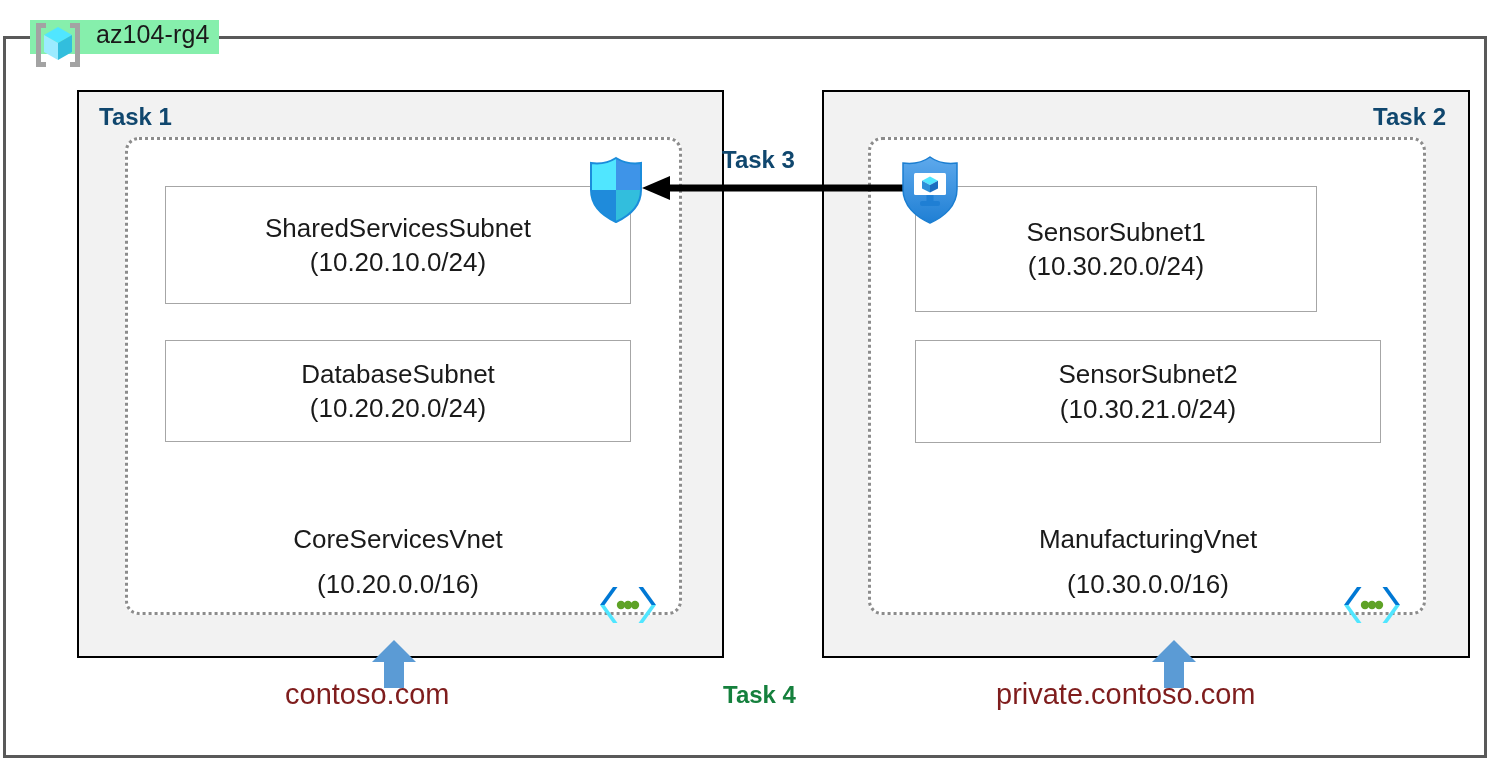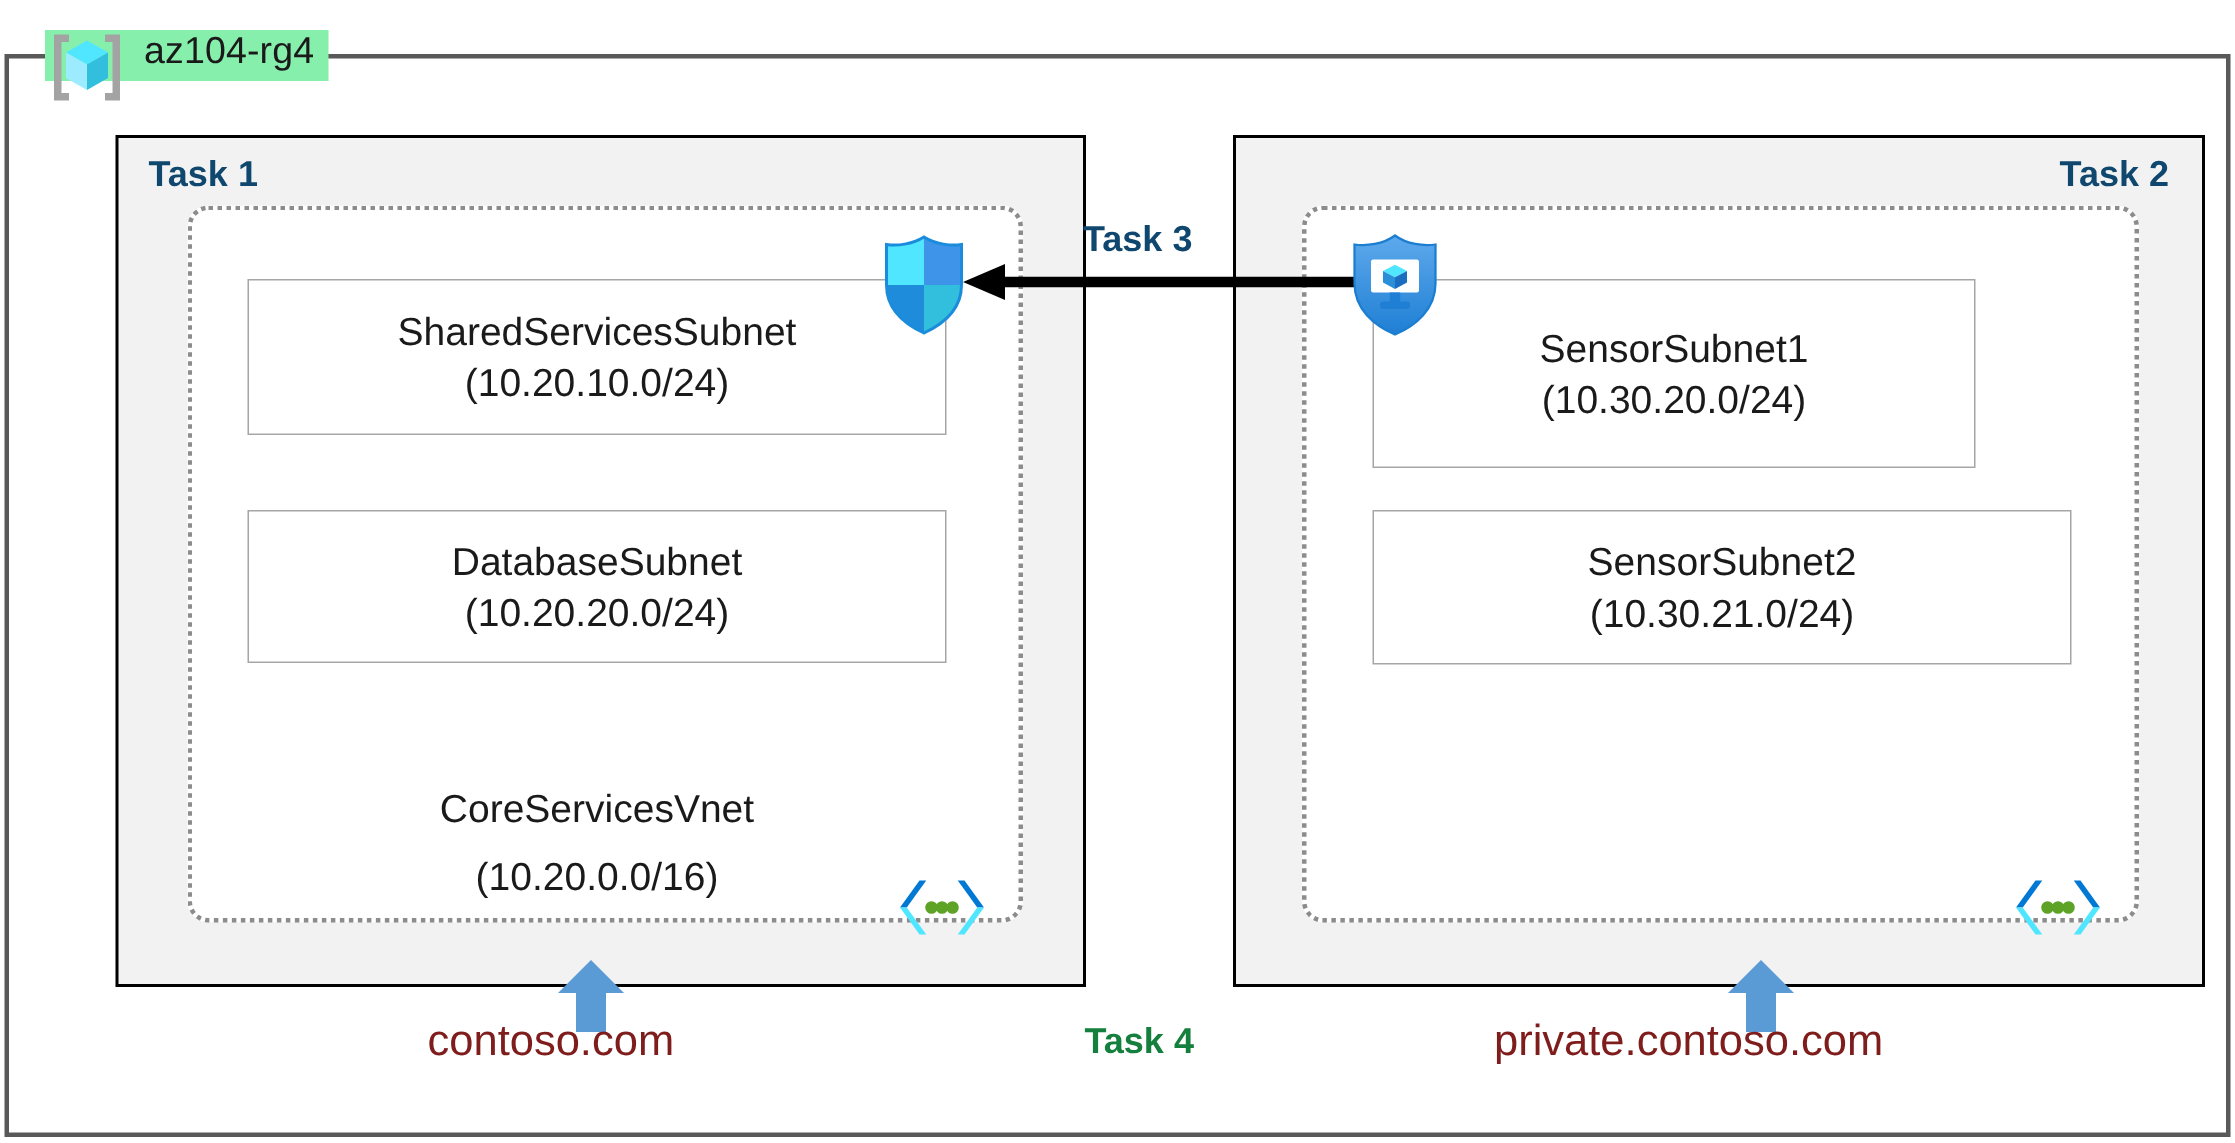--- a/index.html
+++ b/index.html
@@ -100,21 +100,21 @@
     align-items: center;
     justify-content: center;
   }
   .subnet-name, .subnet-cidr {
     font-size: 26px;
     color: #1a1a1a;
     line-height: 1.32;
     white-space: nowrap;
   }
 
-  #subnet-sharedservices { left: 165px; top: 186px;  width: 466px; height: 104px; }
+  #subnet-sharedservices { left: 165px; top: 186px;  width: 466px; height: 118px; }
   #subnet-database       { left: 165px; top: 340px;  width: 466px; height: 102px; }
   #subnet-sensor1        { left: 915px; top: 186px;  width: 402px; height: 126px; }
   #subnet-sensor2        { left: 915px; top: 340px;  width: 466px; height: 103px; }
 
   
   .vnet-caption {
     position: absolute;
     text-align: center;
     width: 466px;
   }
@@ -301,20 +301,24 @@
   <div class="subnet-box" id="subnet-sensor1">
     <span class="subnet-name">SensorSubnet1</span>
     <span class="subnet-cidr">(10.30.20.0/24)</span>
   </div>
 
   <div class="subnet-box" id="subnet-sensor2">
     <span class="subnet-name">SensorSubnet2</span>
     <span class="subnet-cidr">(10.30.21.0/24)</span>
   </div>
 
+  <div class="vnet-caption" id="vnet2-caption">
+    <div class="vnet-name">ManufacturingVnet</div>
+    <div class="vnet-cidr">(10.30.0.0/16)</div>
+  </div>
 
   <span class="vnet-glyph" id="vnet2-glyph">
     <svg width="62" height="44" viewBox="0 0 62 44">
       <g>
         <path d="M16 4 L3 22 L7.5 22 L20.5 4 Z" fill="#0078d4"></path>
         <path d="M3 22 L16 40 L20.5 40 L7.5 22 Z" fill="#50e6ff"></path>
       </g>
       <g>
         <path d="M46 4 L59 22 L54.5 22 L41.5 4 Z" fill="#0078d4"></path>
         <path d="M59 22 L46 40 L41.5 40 L54.5 22 Z" fill="#50e6ff"></path>

